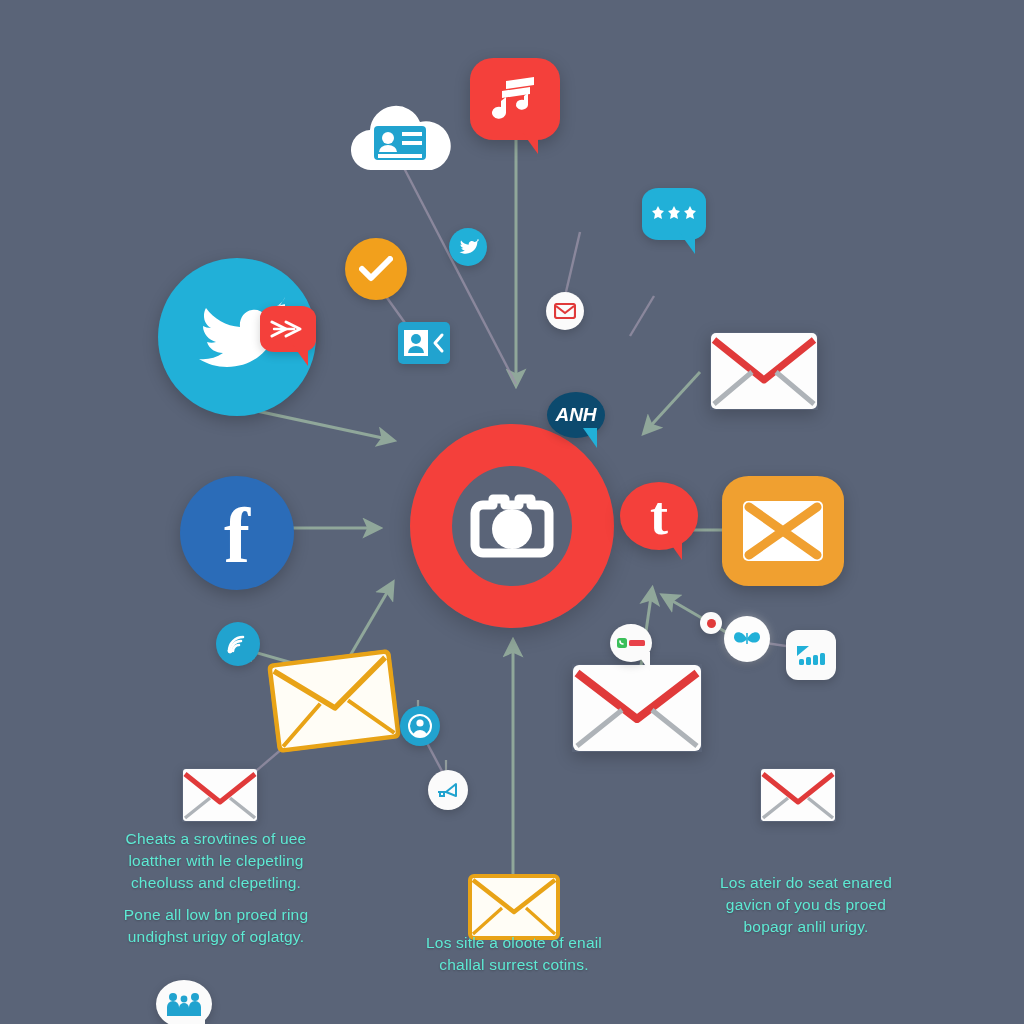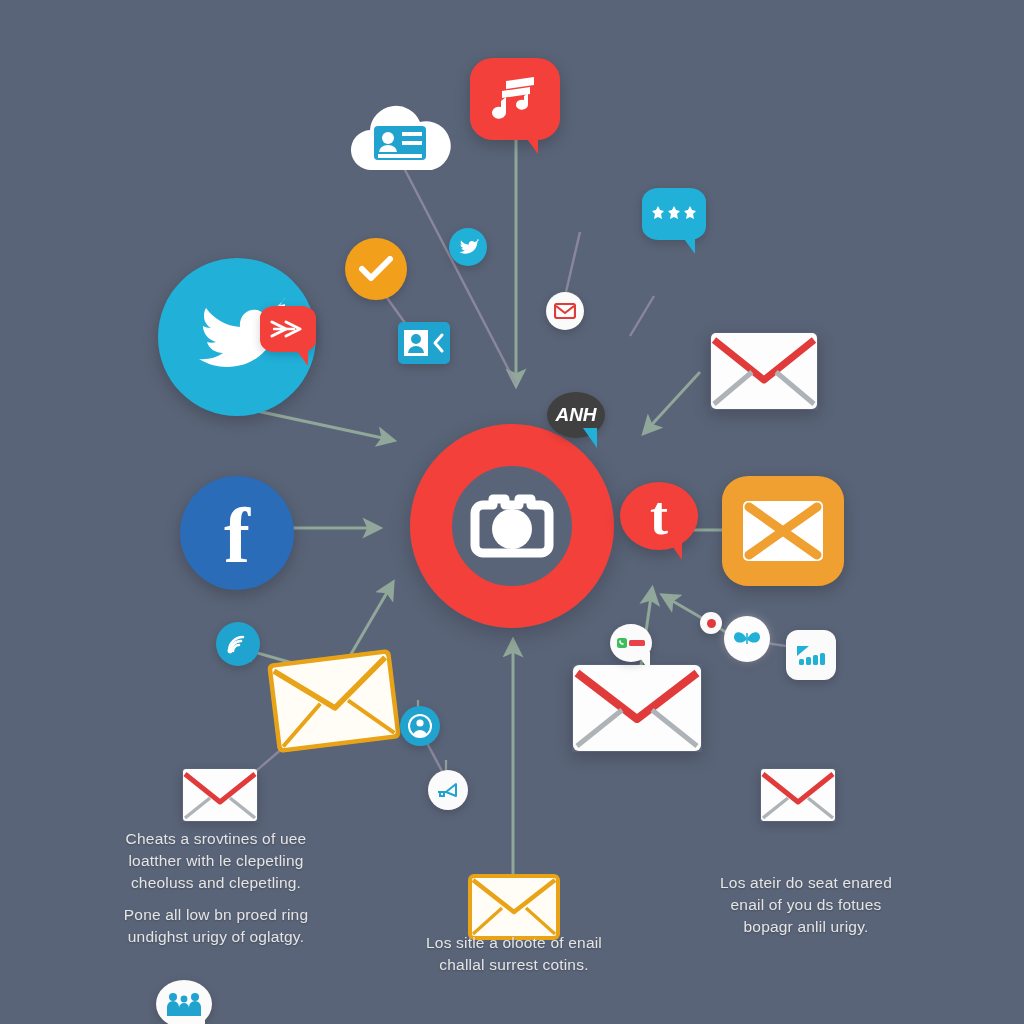--- a/index.html
+++ b/index.html
@@ -24,21 +24,21 @@
     box-sizing: border-box;
   }
   .edges {
     position: absolute;
     left: 0; top: 0;
     width: 1024px;
     height: 1024px;
   }
   .caption {
     position: absolute;
-    color: #e5e5e5;
+    color: #5eead4;
     font-size: 15.5px;
     line-height: 1.42;
     text-align: center;
     letter-spacing: 0.2px;
     text-shadow: 0 1px 2px rgba(0,0,0,0.25);
   }
   .caption p { margin: 0 0 10px 0; }
   .caption p:last-child { margin-bottom: 0; }
 
   
@@ -268,21 +268,21 @@
 
   <div class="node shadow-sm" style="left:398px; top:322px; width:52px; height:42px; background:#21a3cf; border-radius:5px;">
     <svg width="44" height="30" viewBox="0 0 44 30" xmlns="http://www.w3.org/2000/svg">
       <rect x="2" y="2" width="24" height="26" fill="#ffffff"></rect>
       <circle cx="14" cy="11" r="5" fill="#21a3cf"></circle>
       <path d="M6,25 a8,7 0 0 1 16,0 z" fill="#21a3cf"></path>
       <path d="M40,7 L33,15 L40,23" fill="none" stroke="#ffffff" stroke-width="3" stroke-linecap="round" stroke-linejoin="round"></path>
     </svg>
   </div>
 
-  <div class="node bubble-round shadow-sm" style="left:547px; top:212px; width:58px; height:46px; background:#404040; color:#21b0d8;">
+  <div class="node bubble-round shadow-sm" style="left:547px; top:212px; width:58px; height:46px; background:#0c4a6e; color:#21b0d8;">
     <span class="label-text" style="font-size:19px; font-style:italic;">ANH</span>
   </div>
 
   <div class="node bubble-round shadow-md" style="left:620px; top:256px; width:78px; height:68px; background:#f4403b; color:#f4403b;">
     <span class="label-text" style="font-size:54px; font-family:'Liberation Serif', serif; line-height:1;">t</span>
   </div>
 
   <div class="node circle shadow-sm" style="left:546px; top:292px; width:38px; height:38px; background:#fbfbfb;">
     <svg width="22" height="16" viewBox="0 0 22 16" xmlns="http://www.w3.org/2000/svg">
       <rect x="1" y="1" width="20" height="14" rx="2" fill="none" stroke="#e03a3a" stroke-width="2.2"></rect>
@@ -367,21 +367,21 @@
     </p>
     <p>
       <span>Pone all low bn proed ring</span><br>
       <span>undighst urigy of oglatgy.</span>
     </p>
   </div>
 
   <div class="caption" style="left:686px; top:872px; width:240px;">
     <p>
       <span>Los ateir do seat enared</span><br>
-      <span>enail of you ds fotues</span><br>
+      <span>gavicn of you ds proed</span><br>
       <span>bopagr anlil urigy.</span>
     </p>
   </div>
 
   <div class="caption" style="left:390px; top:932px; width:248px;text-align:center;">
     <p>
       <span>Los sitle a oloote of enail</span><br>
       <span>challal surrest cotins.</span>
     </p>
   </div>

